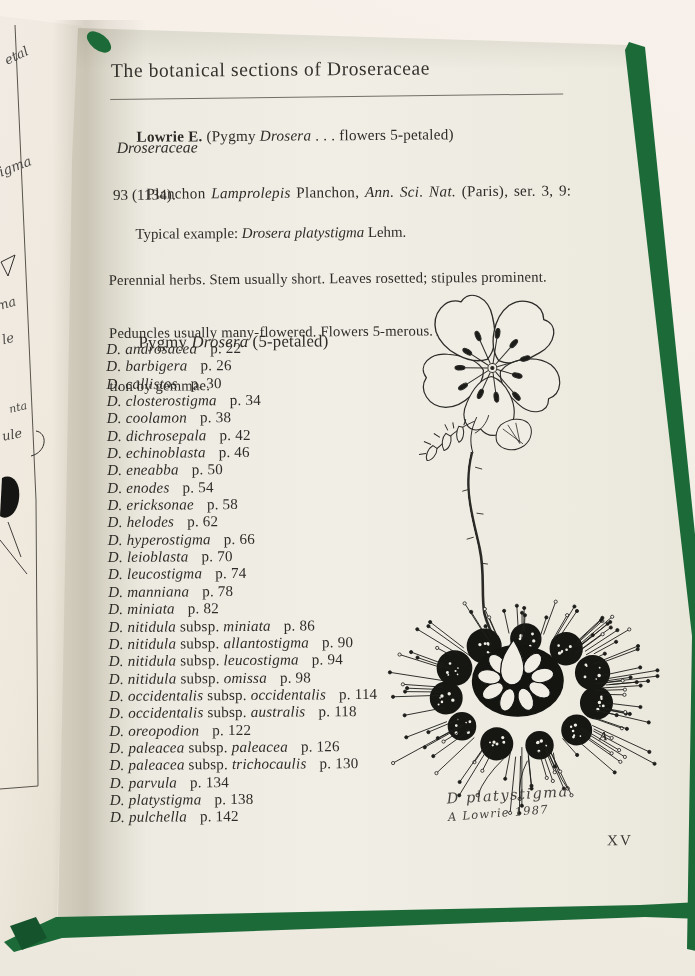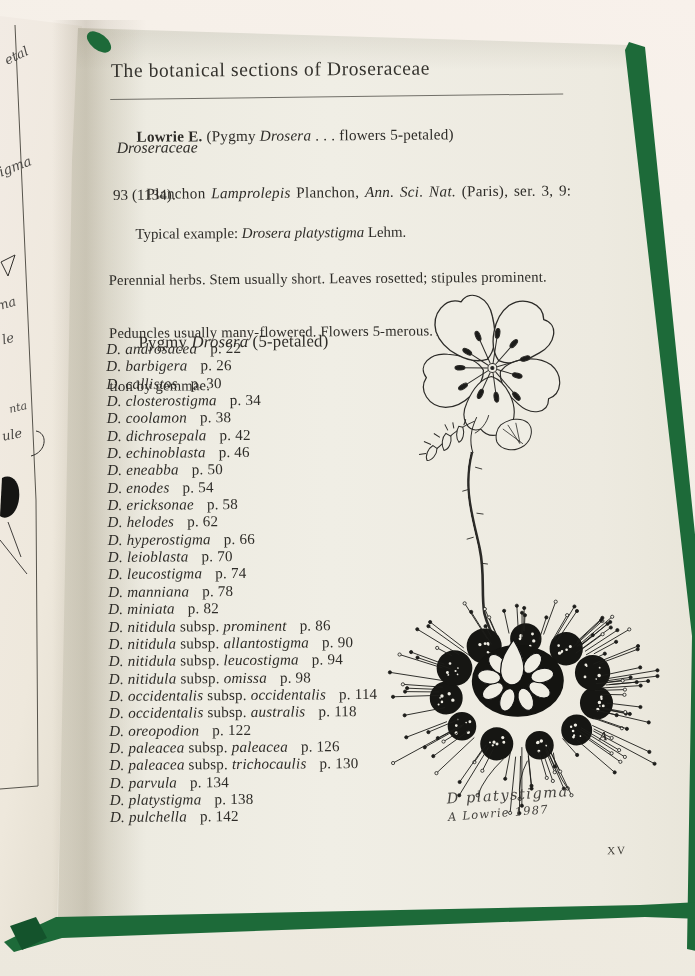--- a/index.html
+++ b/index.html
@@ -46,21 +46,21 @@
   .pygmy{left:110px;top:313px;font-size:16.8px;letter-spacing:.2px;}
   #species-list{position:absolute;left:104px;top:341px;font-size:15.1px;line-height:17.35px;letter-spacing:.2px;}
   .sp-row{white-space:pre;}
   .sp-row .it{}
   .sp-row .rm{font-style:normal;}
   .sp-row .pg{font-style:normal;margin-left:13px;margin-top:10px;}
   .hand{font-style:italic;color:#44423e;font-family:"DejaVu Serif",serif;}
   .cap1{left:441px;top:790px;font-size:14.5px;transform:rotate(-3deg);letter-spacing:1.5px;}
   .cap2{left:442px;top:809px;font-size:11.5px;transform:rotate(-4deg);letter-spacing:1.2px;}
   .fig-label{left:594px;top:733px;font-size:12.5px;font-weight:bold;font-style:italic;}
-  .folio{left:601px;top:836px;font-size:11px;letter-spacing:2px;color:#3b3933;margin-top:12px;}
+  .folio{left:601px;top:836px;font-size:15px;letter-spacing:2px;color:#3b3933;}
   
   .frag{position:absolute;font-style:italic;color:#4a4845;font-family:"DejaVu Serif",serif;font-size:13px;}
   .fr1{left:4px;top:48px;transform:rotate(-26deg);}
   .fr2{left:-2px;top:158px;transform:rotate(-21deg);font-size:13.5px;}
   .fr3{left:-4px;top:296px;transform:rotate(-17deg);}
   .fr4{left:2px;top:331px;transform:rotate(-13deg);}
   .fr5{left:9px;top:401px;transform:rotate(-13deg);font-size:11px;}
   .fr6{left:2px;top:427px;transform:rotate(-11deg);}
 </style>
 </head>
@@ -138,21 +138,21 @@
         <div class="sp-row"><span class="it">D. echinoblasta</span><span class="pg">p. 46</span></div>
         <div class="sp-row"><span class="it">D. eneabba</span><span class="pg">p. 50</span></div>
         <div class="sp-row"><span class="it">D. enodes</span><span class="pg">p. 54</span></div>
         <div class="sp-row"><span class="it">D. ericksonae</span><span class="pg">p. 58</span></div>
         <div class="sp-row"><span class="it">D. helodes</span><span class="pg">p. 62</span></div>
         <div class="sp-row"><span class="it">D. hyperostigma</span><span class="pg">p. 66</span></div>
         <div class="sp-row"><span class="it">D. leioblasta</span><span class="pg">p. 70</span></div>
         <div class="sp-row"><span class="it">D. leucostigma</span><span class="pg">p. 74</span></div>
         <div class="sp-row"><span class="it">D. manniana</span><span class="pg">p. 78</span></div>
         <div class="sp-row"><span class="it">D. miniata</span><span class="pg">p. 82</span></div>
-        <div class="sp-row"><span class="it">D. nitidula</span><span class="rm"> subsp. </span><span class="it">prominent</span><span class="pg">p. 86</span></div>
+        <div class="sp-row"><span class="it">D. nitidula</span><span class="rm"> subsp. </span><span class="it">miniata</span><span class="pg">p. 86</span></div>
         <div class="sp-row"><span class="it">D. nitidula</span><span class="rm"> subsp. </span><span class="it">allantostigma</span><span class="pg">p. 90</span></div>
         <div class="sp-row"><span class="it">D. nitidula</span><span class="rm"> subsp. </span><span class="it">leucostigma</span><span class="pg">p. 94</span></div>
         <div class="sp-row"><span class="it">D. nitidula</span><span class="rm"> subsp. </span><span class="it">omissa</span><span class="pg">p. 98</span></div>
         <div class="sp-row"><span class="it">D. occidentalis</span><span class="rm"> subsp. </span><span class="it">occidentalis</span><span class="pg">p. 114</span></div>
         <div class="sp-row"><span class="it">D. occidentalis</span><span class="rm"> subsp. </span><span class="it">australis</span><span class="pg">p. 118</span></div>
         <div class="sp-row"><span class="it">D. oreopodion</span><span class="pg">p. 122</span></div>
         <div class="sp-row"><span class="it">D. paleacea</span><span class="rm"> subsp. </span><span class="it">paleacea</span><span class="pg">p. 126</span></div>
         <div class="sp-row"><span class="it">D. paleacea</span><span class="rm"> subsp. </span><span class="it">trichocaulis</span><span class="pg">p. 130</span></div>
         <div class="sp-row"><span class="it">D. parvula</span><span class="pg">p. 134</span></div>
         <div class="sp-row"><span class="it">D. platystigma</span><span class="pg">p. 138</span></div>

